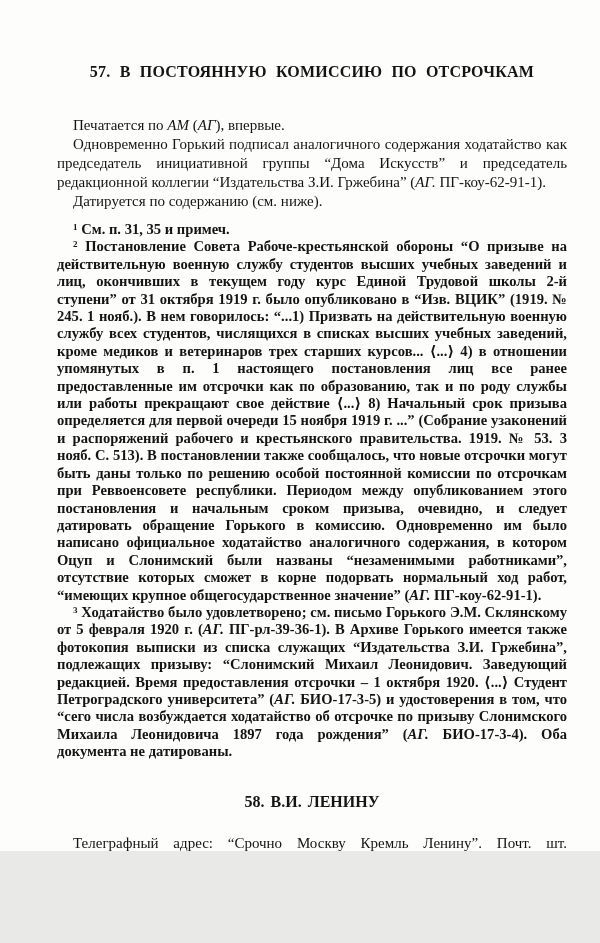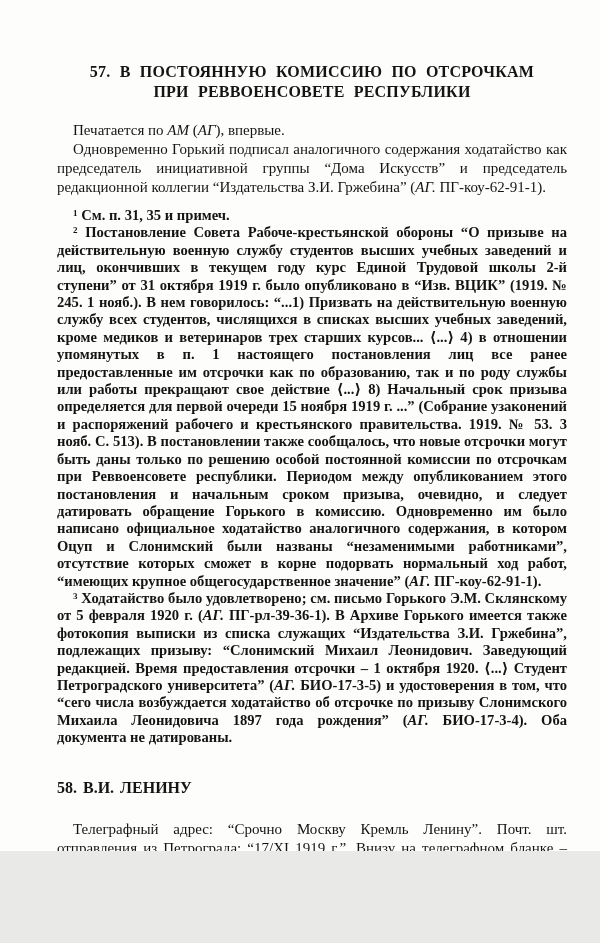--- a/index.html
+++ b/index.html
@@ -22,21 +22,21 @@
   .section-title {
     margin: 0;
     font-size: 16px;
     line-height: 20px;
     font-weight: bold;
     text-align: center;
     word-spacing: 5px;
     letter-spacing: 0.2px;
   }
   .title-line { display: block; }
-  .intro-block { margin-top: 19px; }
+  .intro-block { margin-top: 34px; }
   .para {
     margin: 0;
     font-size: 15px;
     line-height: 19px;
     text-align: justify;
     text-indent: 16px;
     hyphens: auto;
   }
   .footnotes-block { margin-top: 10px; }
   .footnote {
@@ -53,37 +53,38 @@
     line-height: 0;
     vertical-align: baseline;
     position: relative;
     top: -0.45em;
   }
   .section-title-58 {
     margin: 31px 0 0 0;
     font-size: 16px;
     line-height: 20px;
     font-weight: bold;
+    text-align: center;
     word-spacing: 2px;
   }
   .sect58-block { margin-top: 22px; }
 </style>
 </head>
 <body>
 
 <div class="page">
 
   <h2 class="section-title">
     <span class="title-line">57. В ПОСТОЯННУЮ КОМИССИЮ ПО ОТСРОЧКАМ</span>
-    <span class="title-line">ПРИ РЕВВОЕНСОВЕТЕ РЕСПУБЛИКИ</span>
   </h2>
 
   <div class="intro-block">
     <p class="para"><span>Печатается по </span><i>АМ</i><span> (</span><i>АГ</i><span>), впервые.</span></p>
     <p class="para"><span>Одновременно Горький подписал аналогичного содержания ходатайство как председатель инициативной группы “Дома Искусств” и председатель редакционной коллегии “Издательства З.И. Гржебина” (</span><i>АГ.</i><span> ПГ-коу-62-91-1).</span></p>
+    <p class="para"><span>Датируется по содержанию (см. ниже).</span></p>
   </div>
 
   <div class="footnotes-block">
     <p class="footnote"><sup>1</sup><span> См. п. 31, 35 и примеч.</span></p>
     <p class="footnote"><sup>2</sup><span> Постановление Совета Рабоче-крестьянской обороны “О призыве на действительную военную службу студентов высших учебных заведений и лиц, окончивших в текущем году курс Единой Трудовой школы 2-й ступени” от 31 октября 1919 г. было опубликовано в “Изв. ВЦИК” (1919. № 245. 1 нояб.). В нем говорилось: “...1) Призвать на действительную военную службу всех студентов, числящихся в списках высших учебных заведений, кроме медиков и ветеринаров трех старших курсов... ⟨...⟩ 4) в отношении упомянутых в п. 1 настоящего постановления лиц все ранее предоставленные им отсрочки как по образованию, так и по роду службы или работы прекращают свое действие ⟨...⟩ 8) Начальный срок призыва определяется для первой очереди 15 ноября 1919 г. ...” (Собрание узаконений и распоряжений рабочего и крестьянского правительства. 1919. № 53. 3 нояб. С. 513). В постановлении также сообщалось, что новые отсрочки могут быть даны только по решению особой постоянной комиссии по отсрочкам при Реввоенсовете республики. Периодом между опубликованием этого постановления и начальным сроком призыва, очевидно, и следует датировать обращение Горького в комиссию. Одновременно им было написано официальное ходатайство аналогичного содержания, в котором Оцуп и Слонимский были названы “незаменимыми работниками”, отсутствие которых сможет в корне подорвать нормальный ход работ, “имеющих крупное общегосударственное значение” (</span><i>АГ.</i><span> ПГ-коу-62-91-1).</span></p>
     <p class="footnote"><sup>3</sup><span> Ходатайство было удовлетворено; см. письмо Горького Э.М. Склянскому от 5 февраля 1920 г. (</span><i>АГ.</i><span> ПГ-рл-39-36-1). В Архиве Горького имеется также фотокопия выписки из списка служащих “Издательства З.И. Гржебина”, подлежащих призыву: “Слонимский Михаил Леонидович. Заведующий редакцией. Время предоставления отсрочки – 1 октября 1920. ⟨...⟩ Студент Петроградского университета” (</span><i>АГ.</i><span> БИО-17-3-5) и удостоверения в том, что “сего числа возбуждается ходатайство об отсрочке по призыву Слонимского Михаила Леонидовича 1897 года рождения” (</span><i>АГ.</i><span> БИО-17-3-4). Оба документа не датированы.</span></p>
   </div>
 
   <h2 class="section-title-58">58. В.И. ЛЕНИНУ</h2>
 

